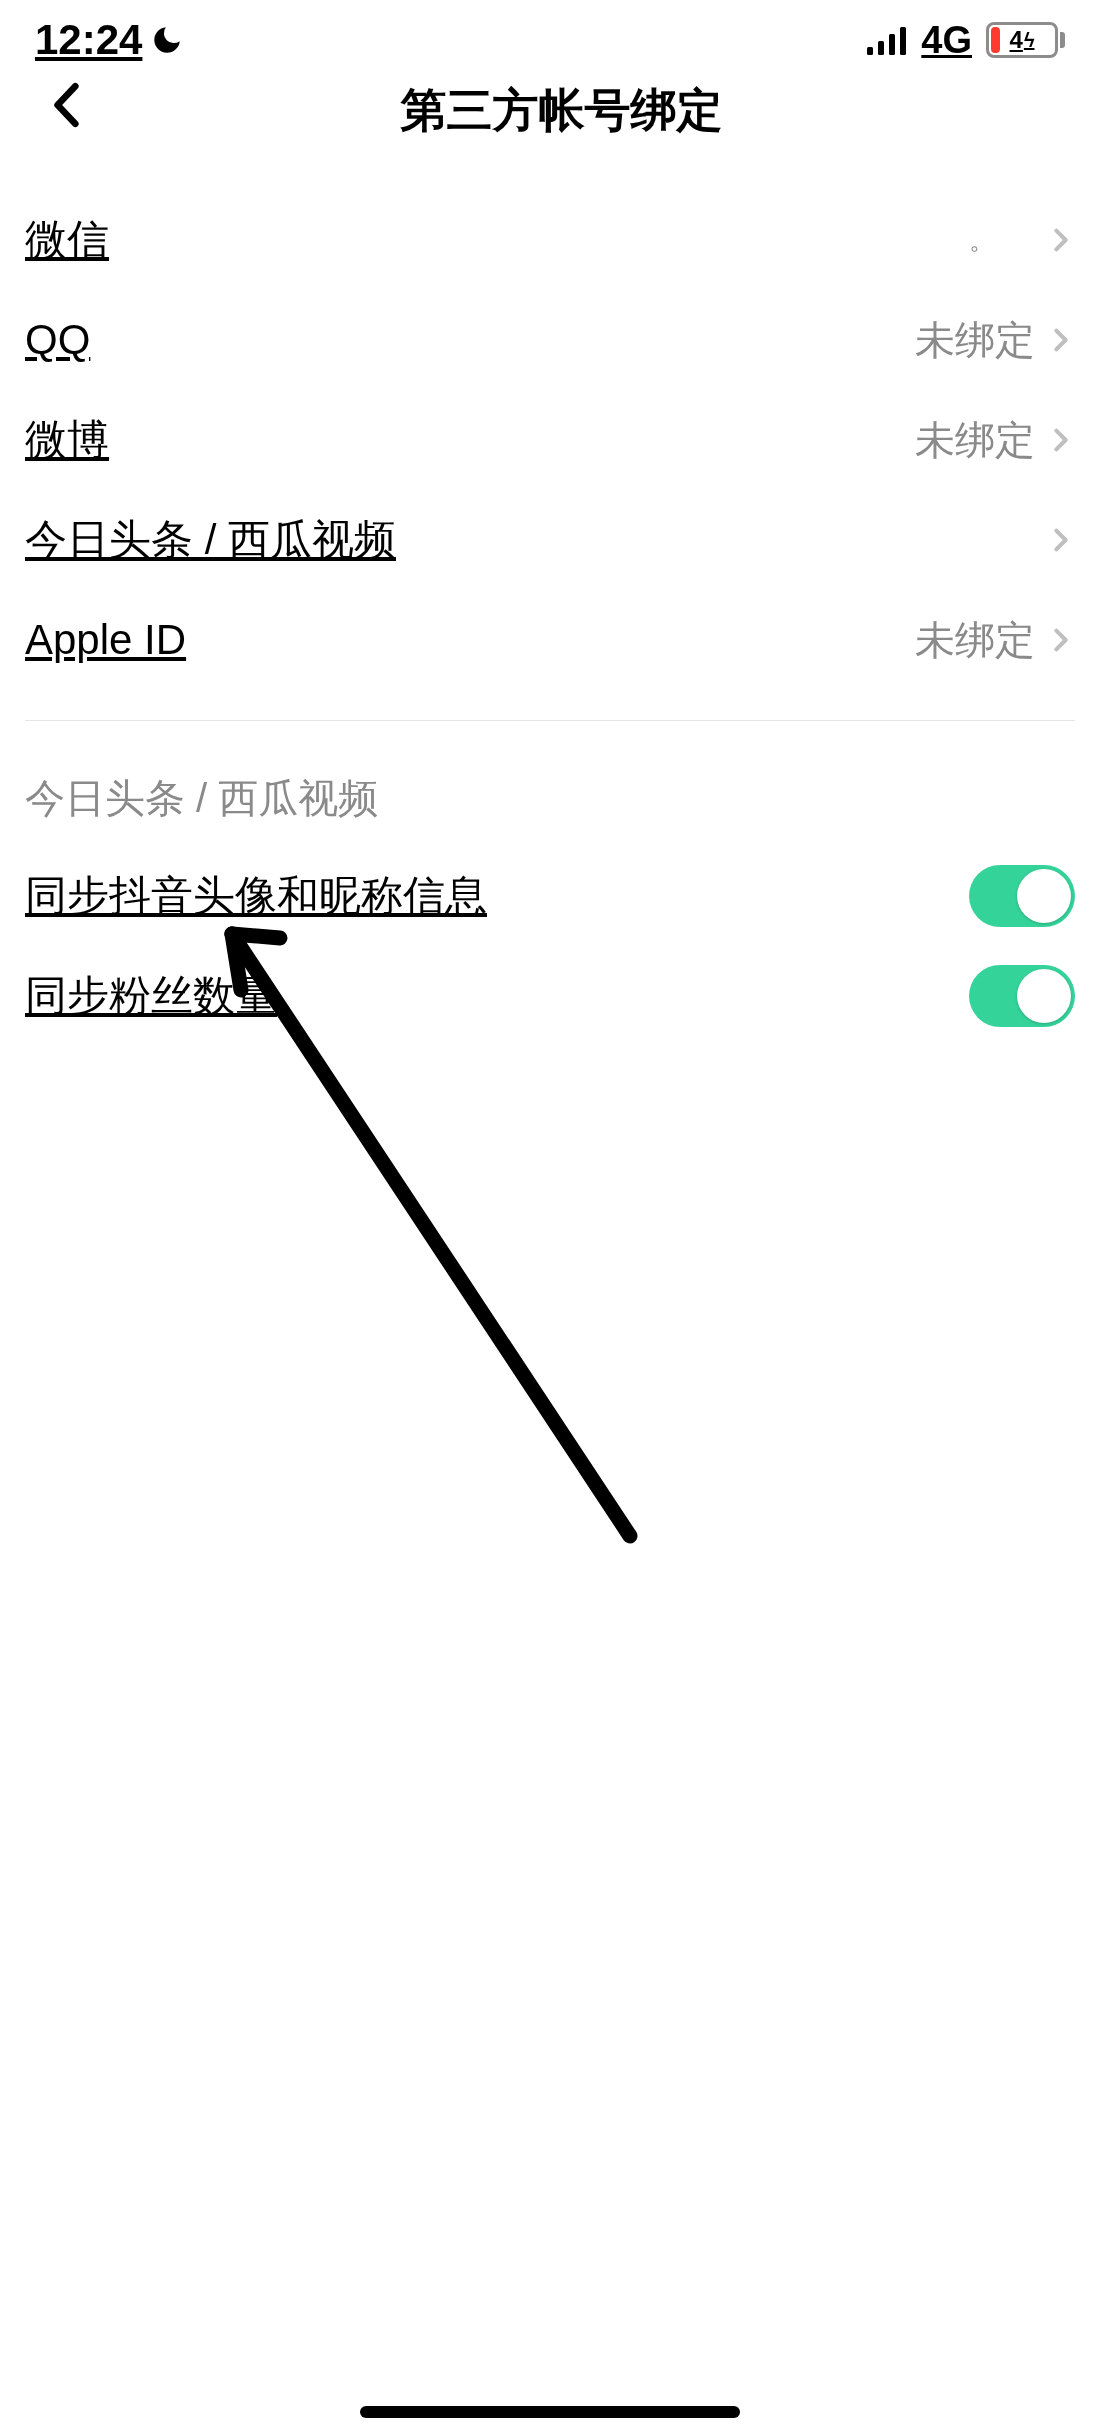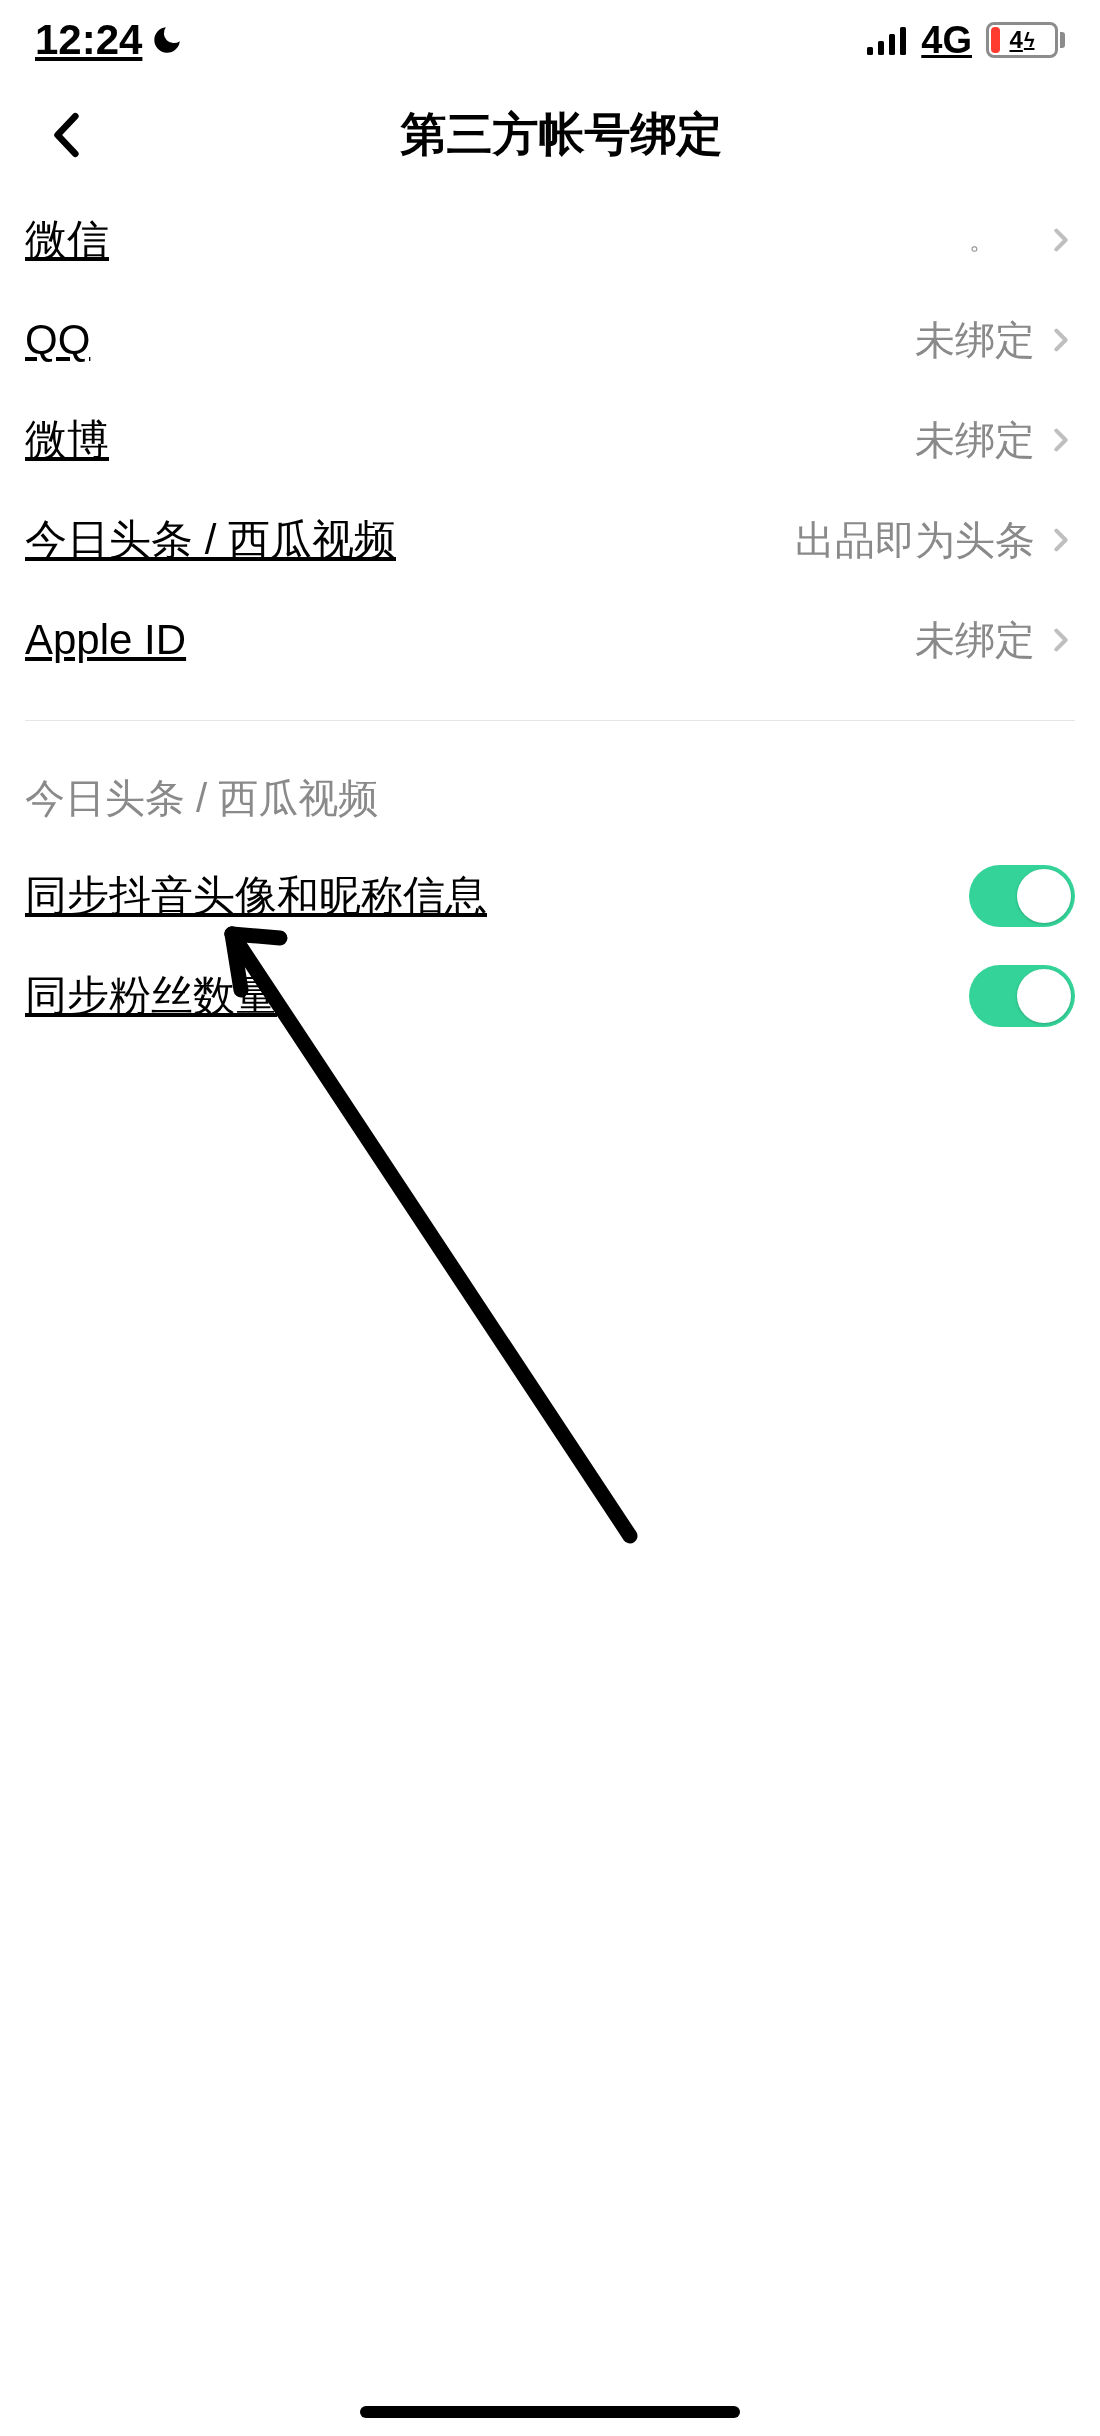--- a/index.html
+++ b/index.html
@@ -89,21 +89,21 @@
       display: flex;
       align-items: center;
       gap: 1px;
     }
     .battery-bolt {
       font-size: 20px;
     }
     .nav-bar {
       height: 110px;
       display: flex;
-      align-items: center;
+      align-items: flex-start;
       position: relative;
       padding: 0 20px;
       margin-left: 23px;
     }
     .back-btn svg {
       width: 50px;
       height: 50px;
       display: block;
     }
     .nav-title {
@@ -277,21 +277,20 @@
         <svg viewBox="0 0 24 24">
             <path d="M8 4 L16 12 L8 20" stroke="#bfbfbf" stroke-width="3.5" fill="none" stroke-linecap="round" stroke-linejoin="round"></path>
           </svg>
       </span>
     </div>
   </div>
 
   <div class="row">
     <div class="row-label">今日头条 / 西瓜视频</div>
     <div class="row-right">
-      <div class="row-value">出品即为头条</div>
       <span class="chevron">
         <svg viewBox="0 0 24 24">
             <path d="M8 4 L16 12 L8 20" stroke="#bfbfbf" stroke-width="3.5" fill="none" stroke-linecap="round" stroke-linejoin="round"></path>
           </svg>
       </span>
     </div>
   </div>
 
   <div class="row">
     <div class="row-label">Apple ID</div>

